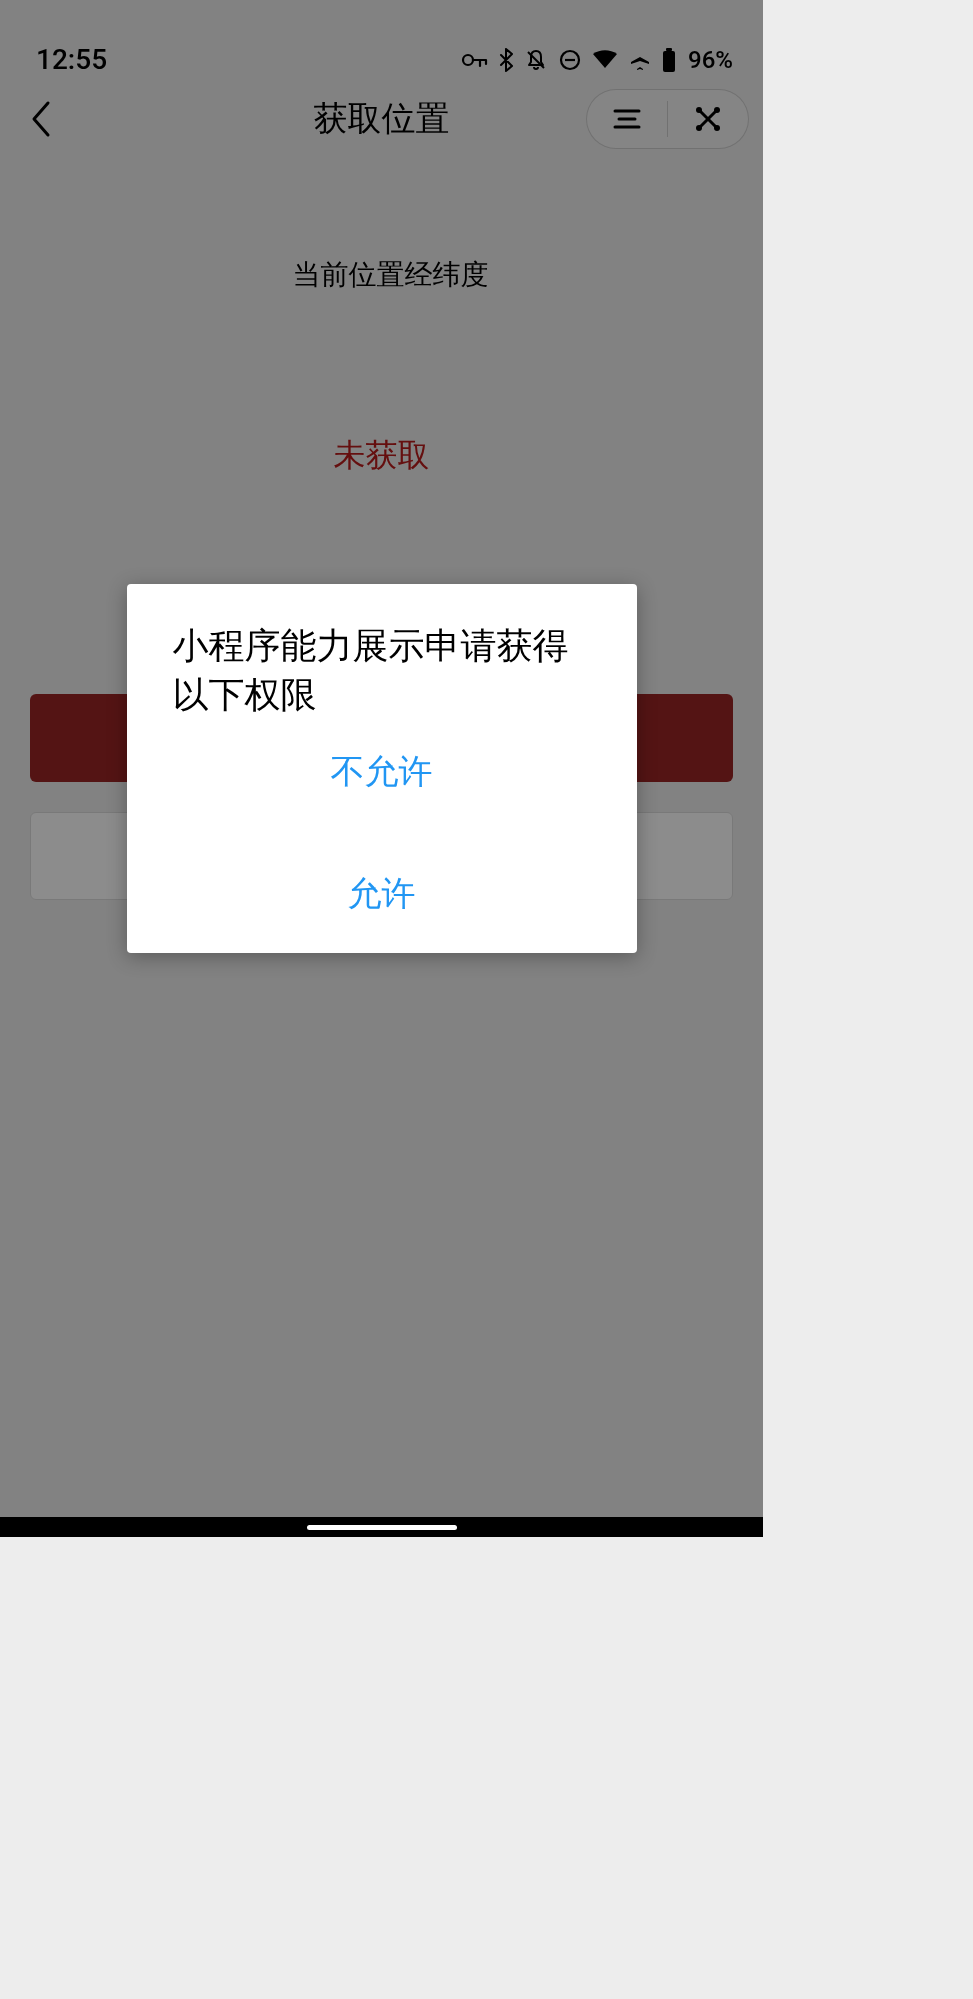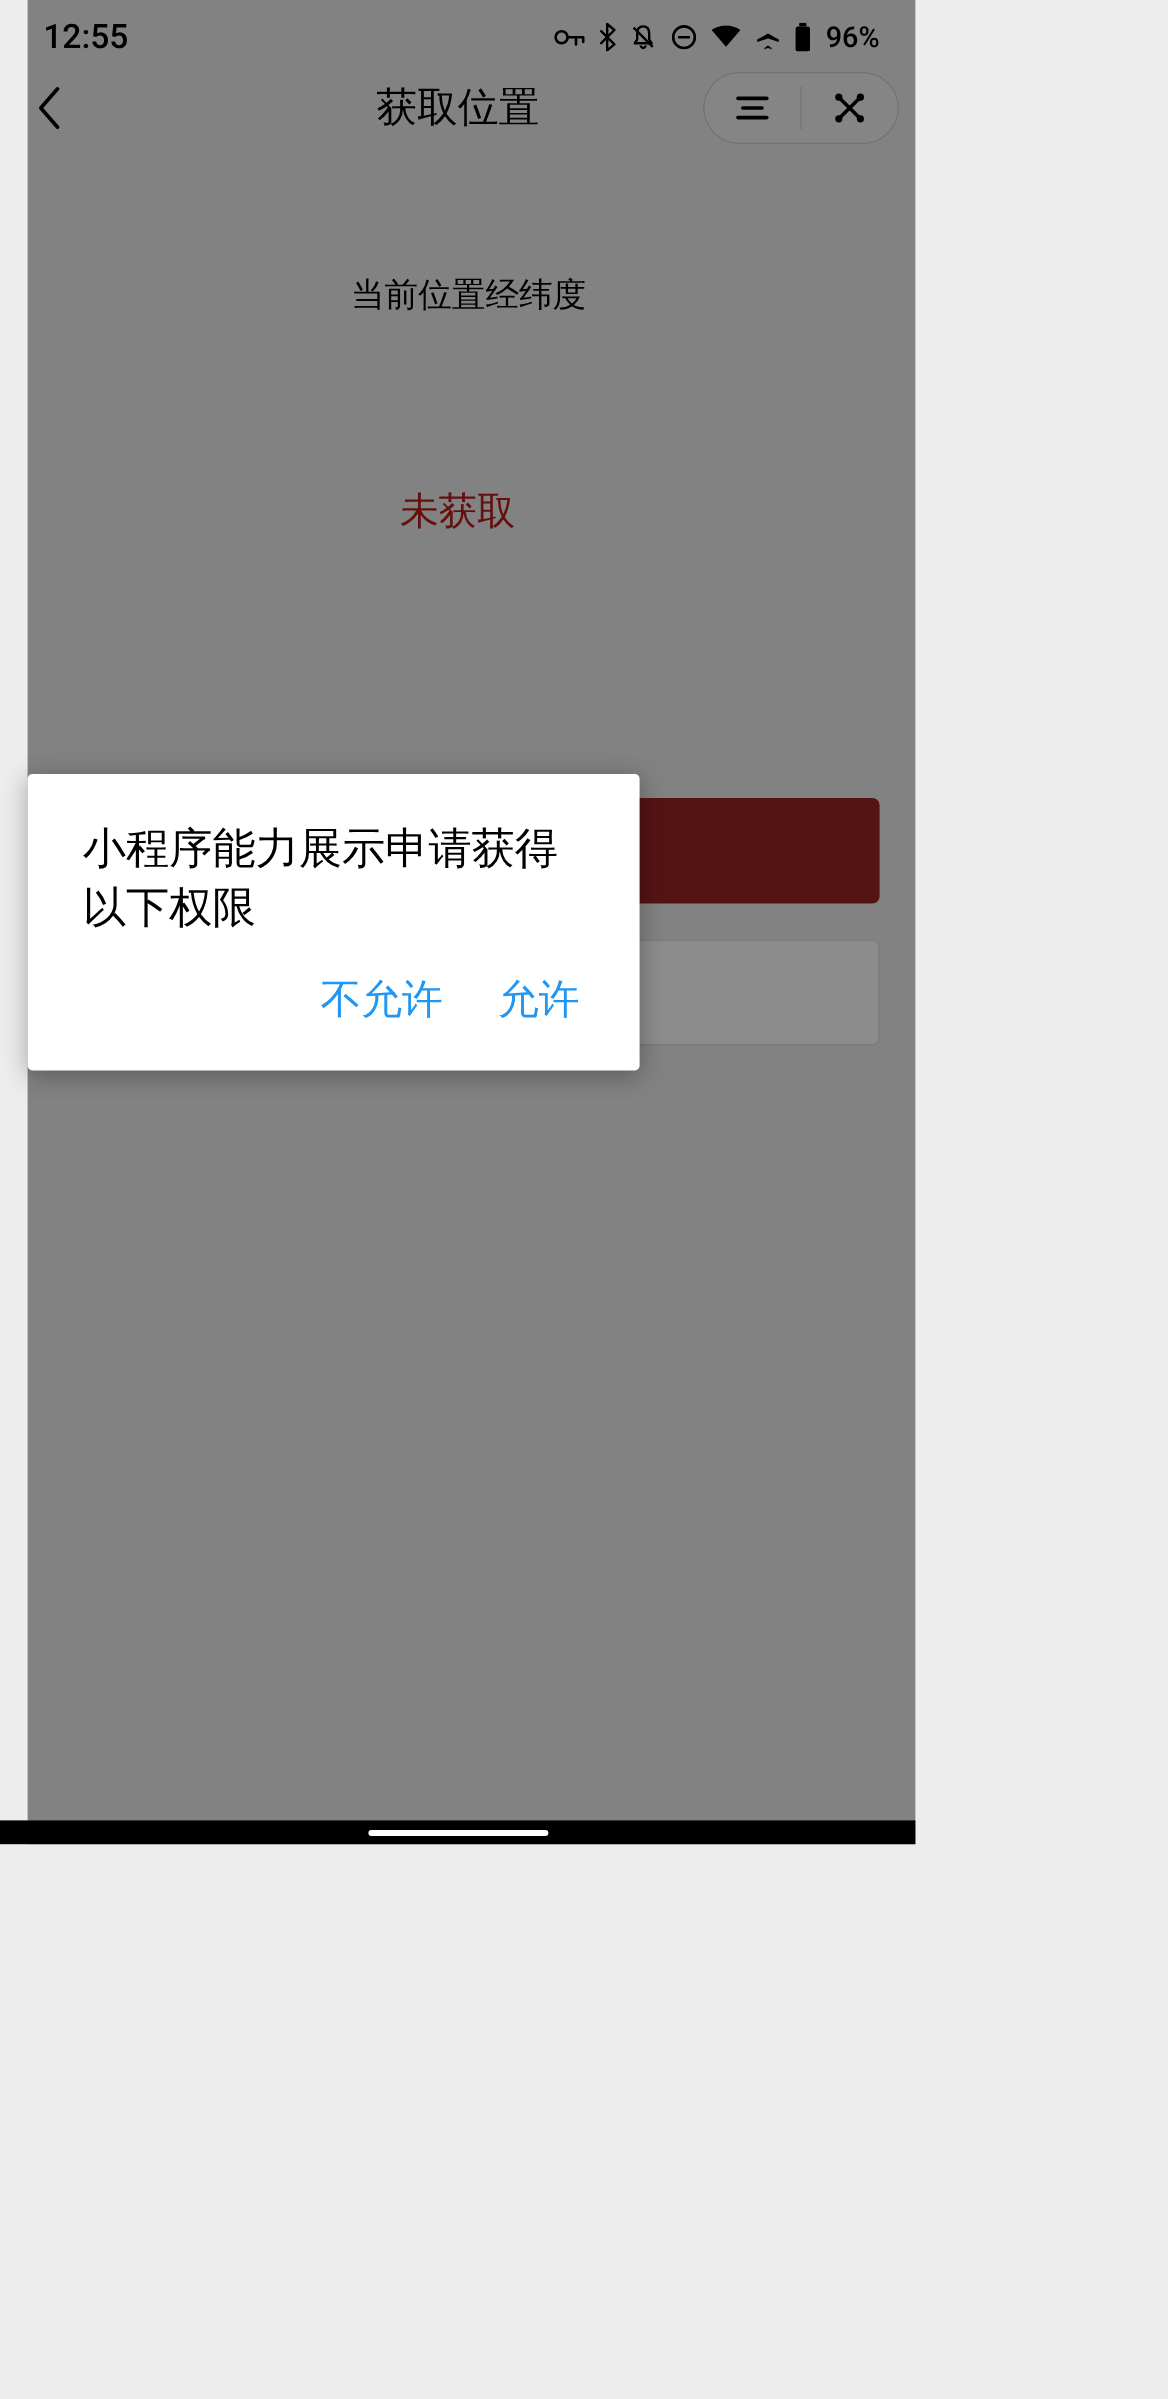--- a/index.html
+++ b/index.html
@@ -18,20 +18,21 @@
     
     
     .status-bar {
       height: 45px;
       background: #ededed;
       display: flex;
       align-items: center;
       justify-content: space-between;
       padding: 16px 30px 0 36px;
       color: #000;
+      margin-top: 29px;
     }
     .status-time {
       font-size: 28px;
       font-weight: 500;
     }
     .status-icons {
       display: flex;
       align-items: center;
       gap: 10px;
     }
@@ -130,22 +131,21 @@
       margin-top: 30px;
     }
     
     
     .overlay {
       position: absolute;
       inset: 0;
       background: rgba(0,0,0,0.45);
       display: flex;
       align-items: center;
-      justify-content: flex-start;
-      margin-left: 23px;
+      justify-content: center;
     }
     
     
     .dialog {
       width: 510px;
       background: #fff;
       border-radius: 4px;
       padding: 38px 46px 28px 46px;
       box-shadow: 0 4px 20px rgba(0,0,0,0.3);
     }
@@ -157,21 +157,22 @@
     }
     .dialog-msg {
       font-size: 33px;
       color: #999;
       line-height: 1.4;
       margin-bottom: 44px;
     }
     .dialog-actions {
       display: flex;
       justify-content: flex-end;
-      gap: 38px;
+      gap: 60px;
+      flex-direction: column;
     }
     .dialog-btn {
       font-size: 34px;
       color: #2196f3;
       background: none;
       border: none;
       padding: 8px 4px;
     }
     
     

